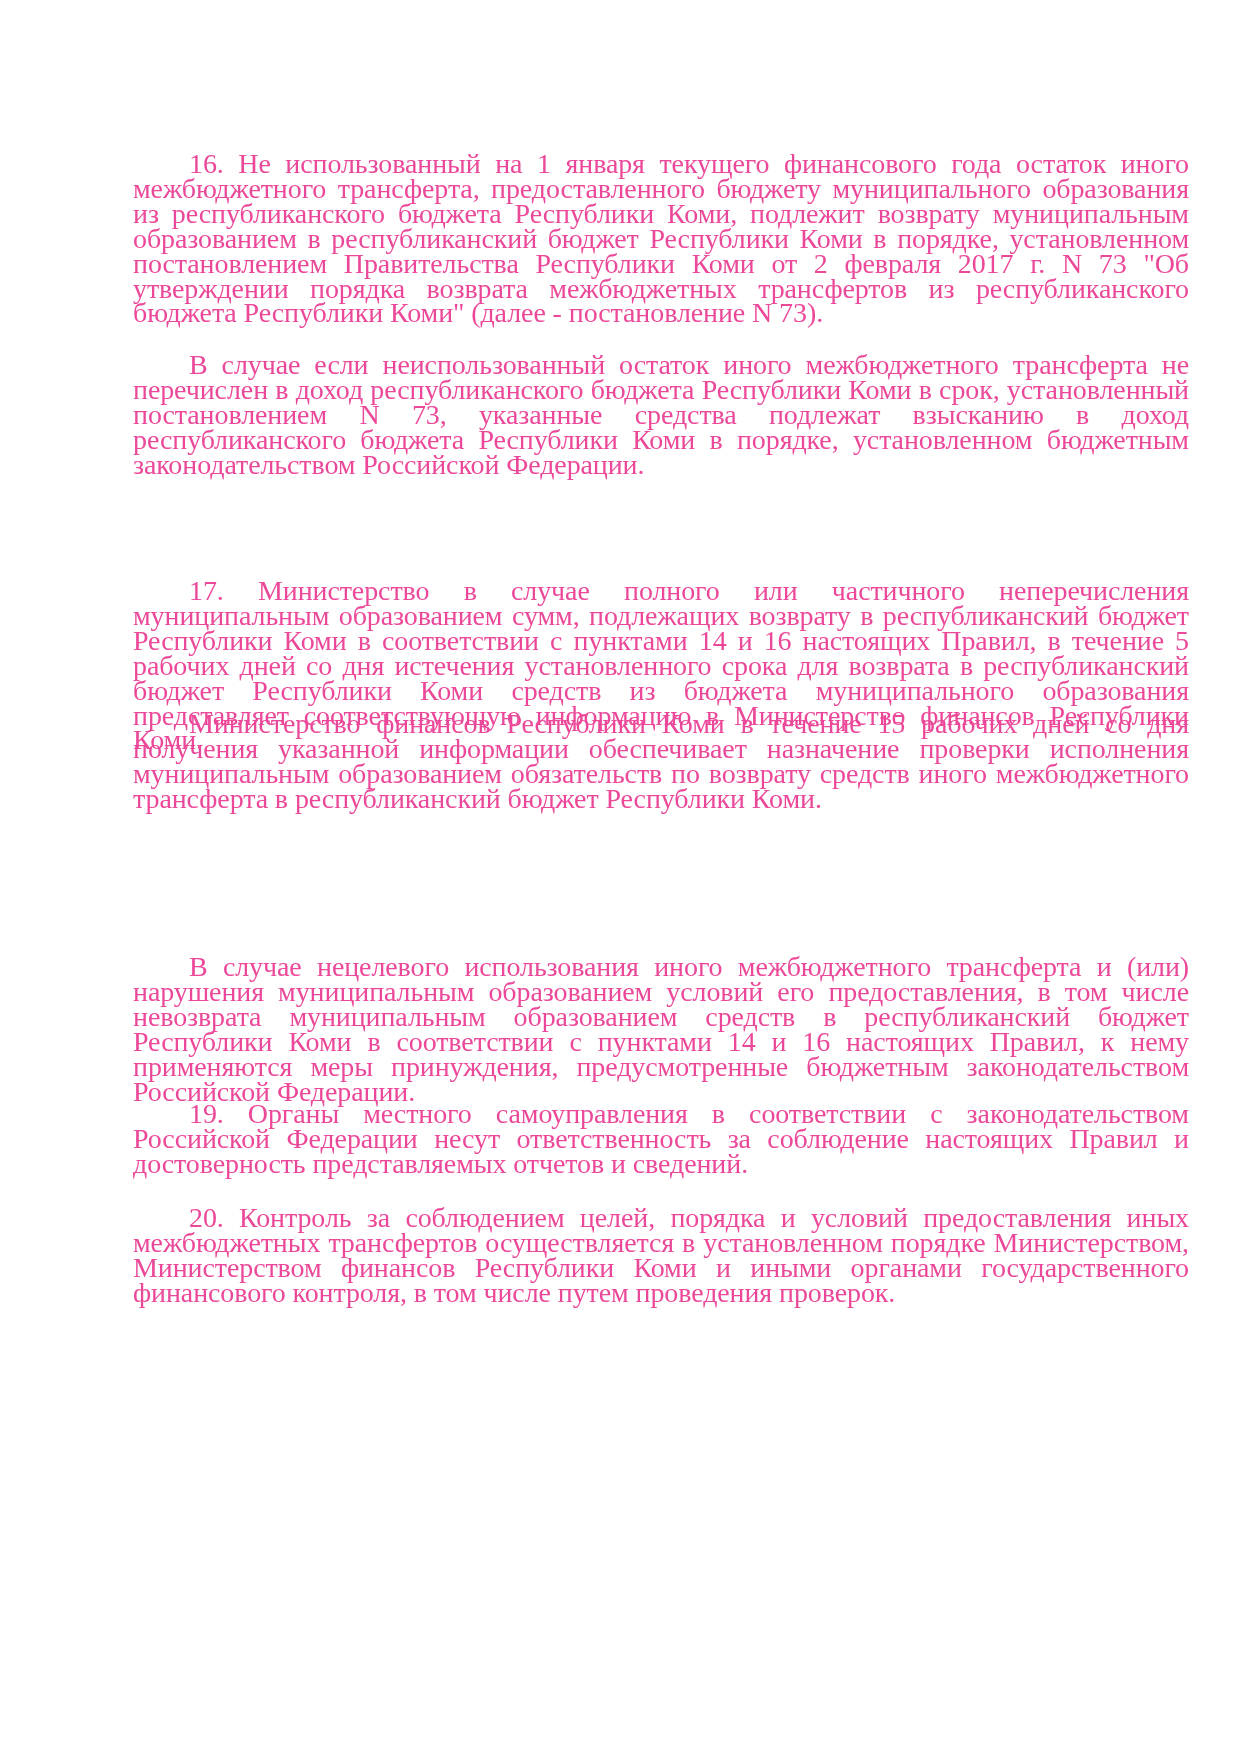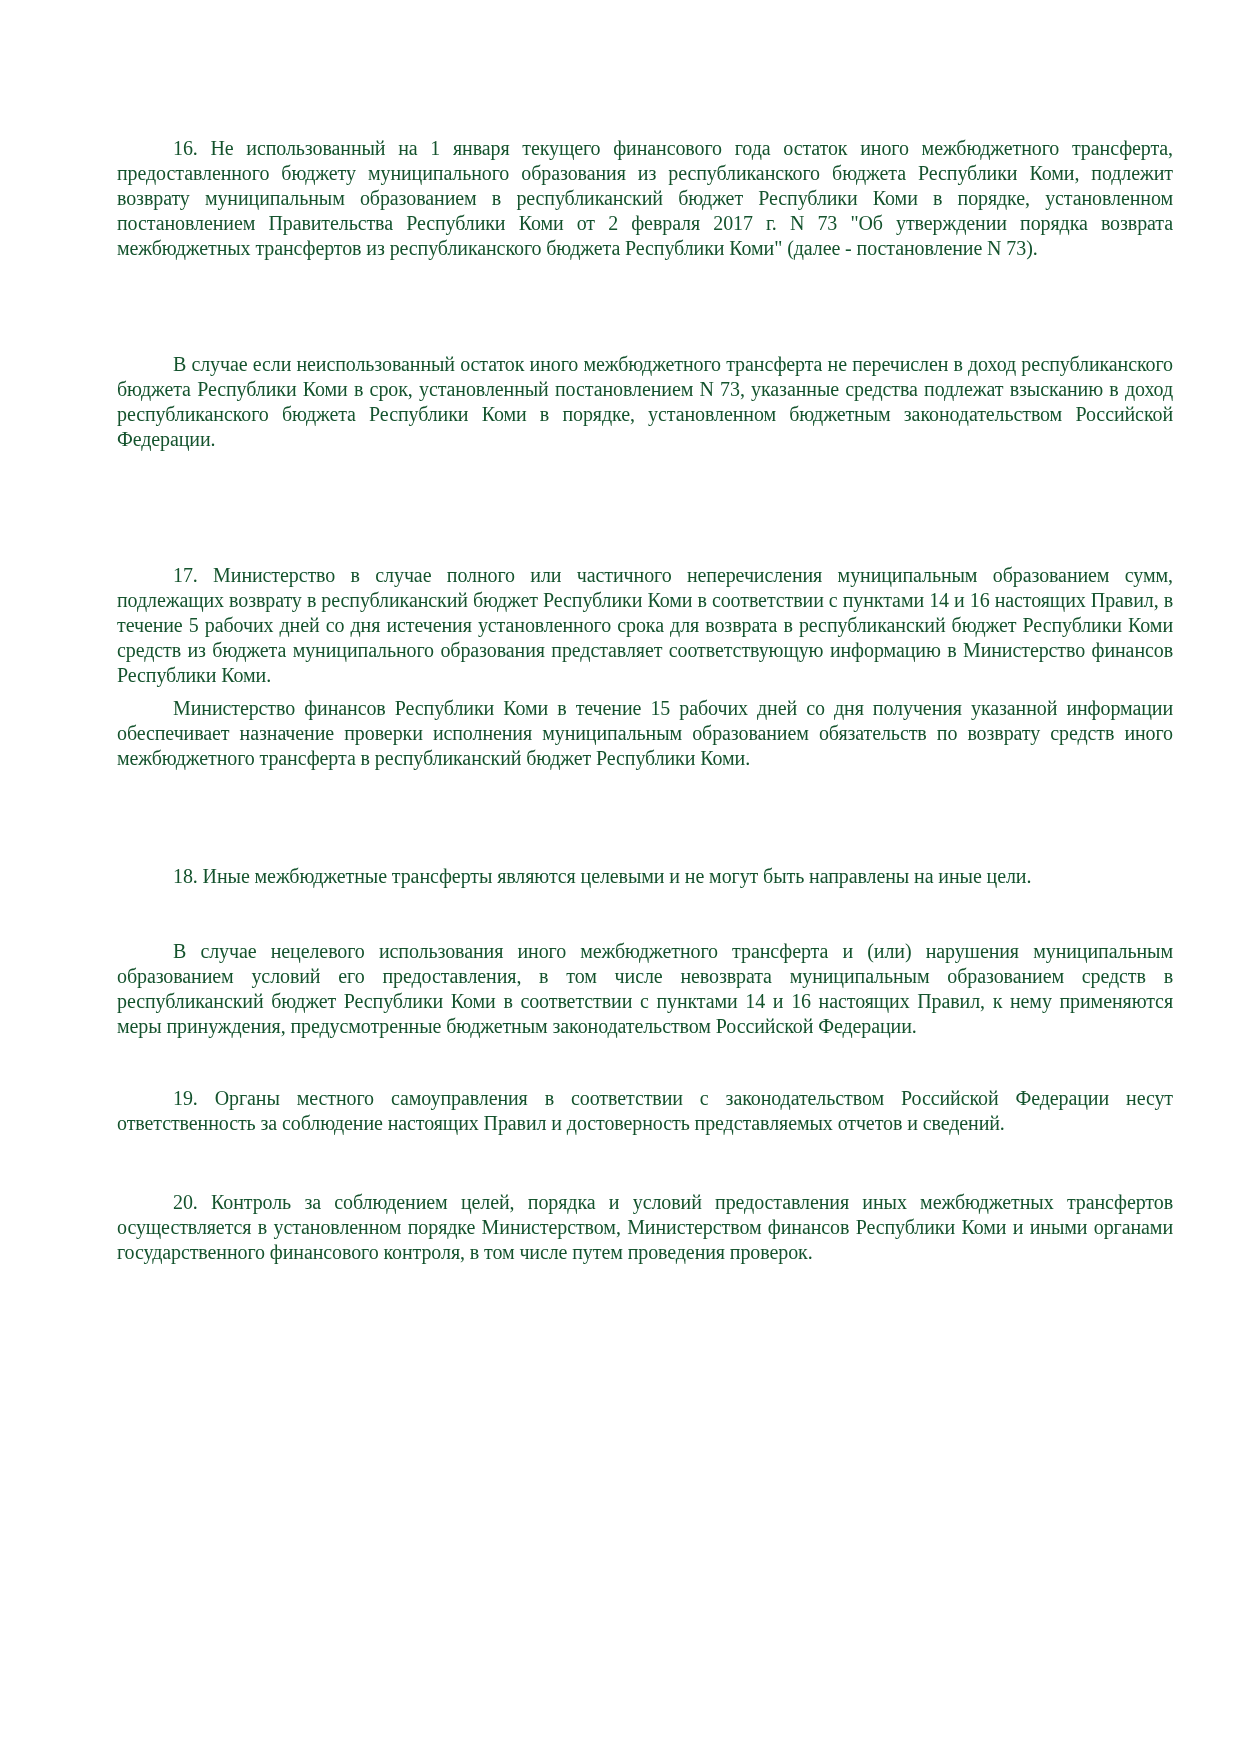--- a/index.html
+++ b/index.html
@@ -17,36 +17,35 @@
       position: absolute;
       left: 0; top: 0;
       width: 1240px;
       height: 1754px;
       background: #ffffff;
     }
     .para {
       position: absolute;
       left: 117px;
       width: 1056px;
-      margin: 0;
+      margin: 16px;
       font-family: "Liberation Serif", "DejaVu Serif", serif;
-      font-size: 20px;
+      font-size: 28px;
       line-height: 24.9px;
-      color: #14532d;
+      color: #ec4899;
       text-align: justify;
       text-indent: 56px;
       letter-spacing: -0.1px;
       word-spacing: 0px;
     }
   </style>
 </head>
 <body>
 
 <div class="page">
   <p class="para" style="top:136px;">16. Не использованный на 1 января текущего финансового года остаток иного межбюджетного трансферта, предоставленного бюджету муниципального образования из республиканского бюджета Республики Коми, подлежит возврату муниципальным образованием в республиканский бюджет Республики Коми в порядке, установленном постановлением Правительства Республики Коми от 2 февраля 2017 г. N 73 "Об утверждении порядка возврата межбюджетных трансфертов из республиканского бюджета Республики Коми" (далее - постановление N 73).</p>
-  <p class="para" style="top:352px;">В случае если неиспользованный остаток иного межбюджетного трансферта не перечислен в доход республиканского бюджета Республики Коми в срок, установленный постановлением N 73, указанные средства подлежат взысканию в доход республиканского бюджета Республики Коми в порядке, установленном бюджетным законодательством Российской Федерации.</p>
+  <p class="para" style="top:337px;">В случае если неиспользованный остаток иного межбюджетного трансферта не перечислен в доход республиканского бюджета Республики Коми в срок, установленный постановлением N 73, указанные средства подлежат взысканию в доход республиканского бюджета Республики Коми в порядке, установленном бюджетным законодательством Российской Федерации.</p>
   <p class="para" style="top:563px;">17. Министерство в случае полного или частичного неперечисления муниципальным образованием сумм, подлежащих возврату в республиканский бюджет Республики Коми в соответствии с пунктами 14 и 16 настоящих Правил, в течение 5 рабочих дней со дня истечения установленного срока для возврата в республиканский бюджет Республики Коми средств из бюджета муниципального образования представляет соответствующую информацию в Министерство финансов Республики Коми.</p>
   <p class="para" style="top:696px;">Министерство финансов Республики Коми в течение 15 рабочих дней со дня получения указанной информации обеспечивает назначение проверки исполнения муниципальным образованием обязательств по возврату средств иного межбюджетного трансферта в республиканский бюджет Республики Коми.</p>
-  <p class="para" style="top:864px;">18. Иные межбюджетные трансферты являются целевыми и не могут быть направлены на иные цели.</p>
   <p class="para" style="top:939px;">В случае нецелевого использования иного межбюджетного трансферта и (или) нарушения муниципальным образованием условий его предоставления, в том числе невозврата муниципальным образованием средств в республиканский бюджет Республики Коми в соответствии с пунктами 14 и 16 настоящих Правил, к нему применяются меры принуждения, предусмотренные бюджетным законодательством Российской Федерации.</p>
   <p class="para" style="top:1086px;">19. Органы местного самоуправления в соответствии с законодательством Российской Федерации несут ответственность за соблюдение настоящих Правил и достоверность представляемых отчетов и сведений.</p>
   <p class="para" style="top:1190px;font-family:Liberation Serif, serif;">20. Контроль за соблюдением целей, порядка и условий предоставления иных межбюджетных трансфертов осуществляется в установленном порядке Министерством, Министерством финансов Республики Коми и иными органами государственного финансового контроля, в том числе путем проведения проверок.</p>
 </div>
 
 </body></html>

